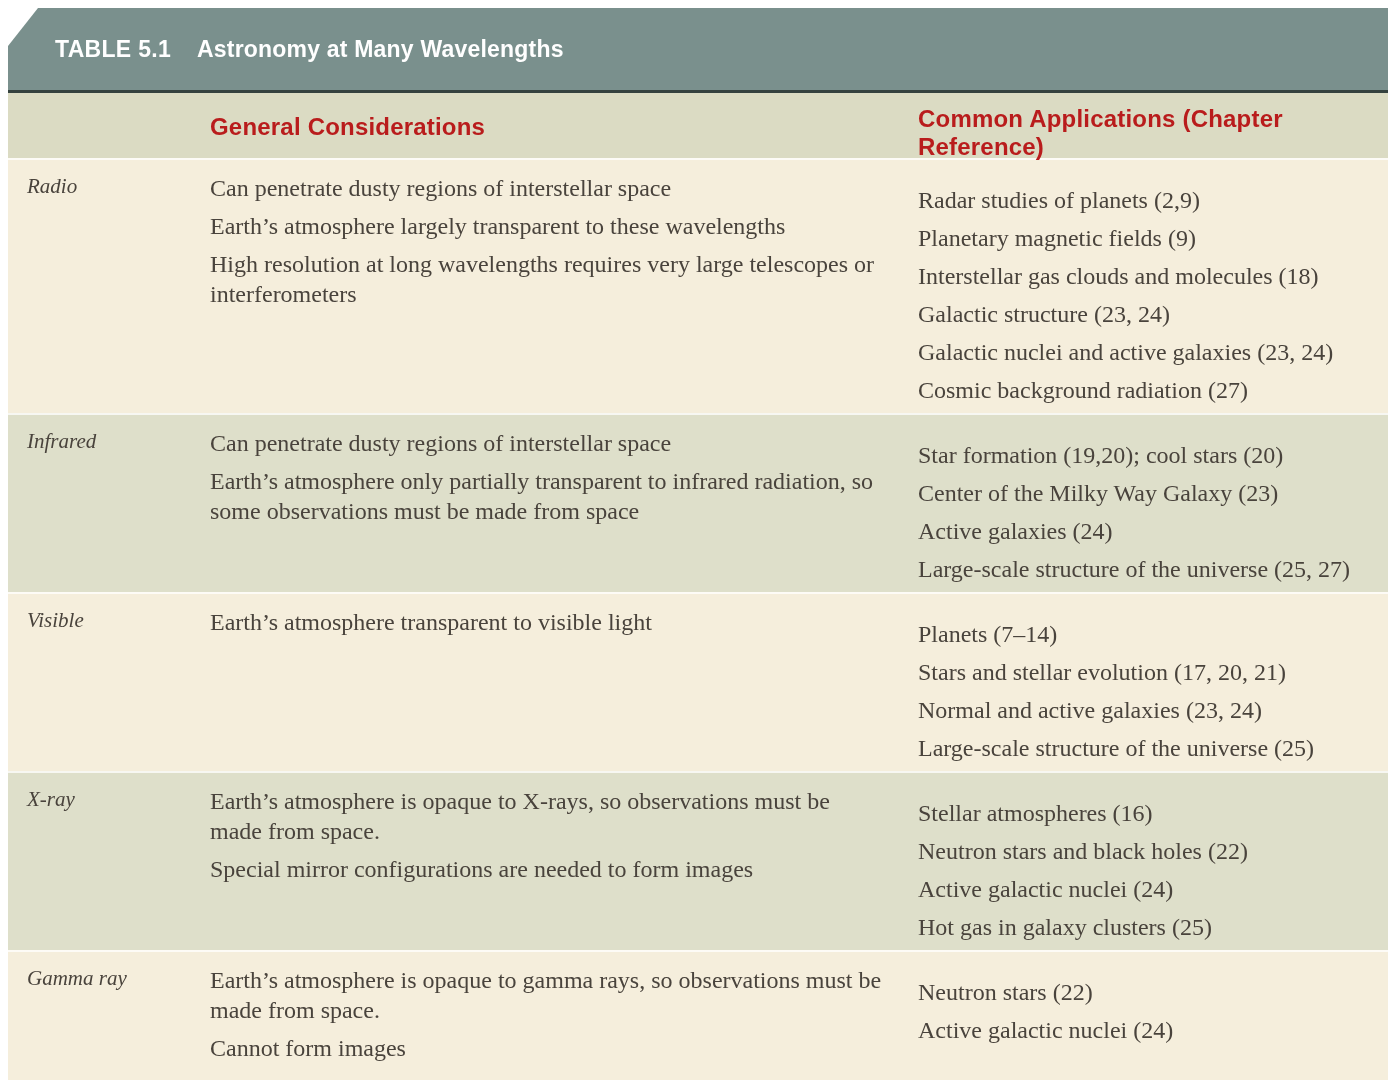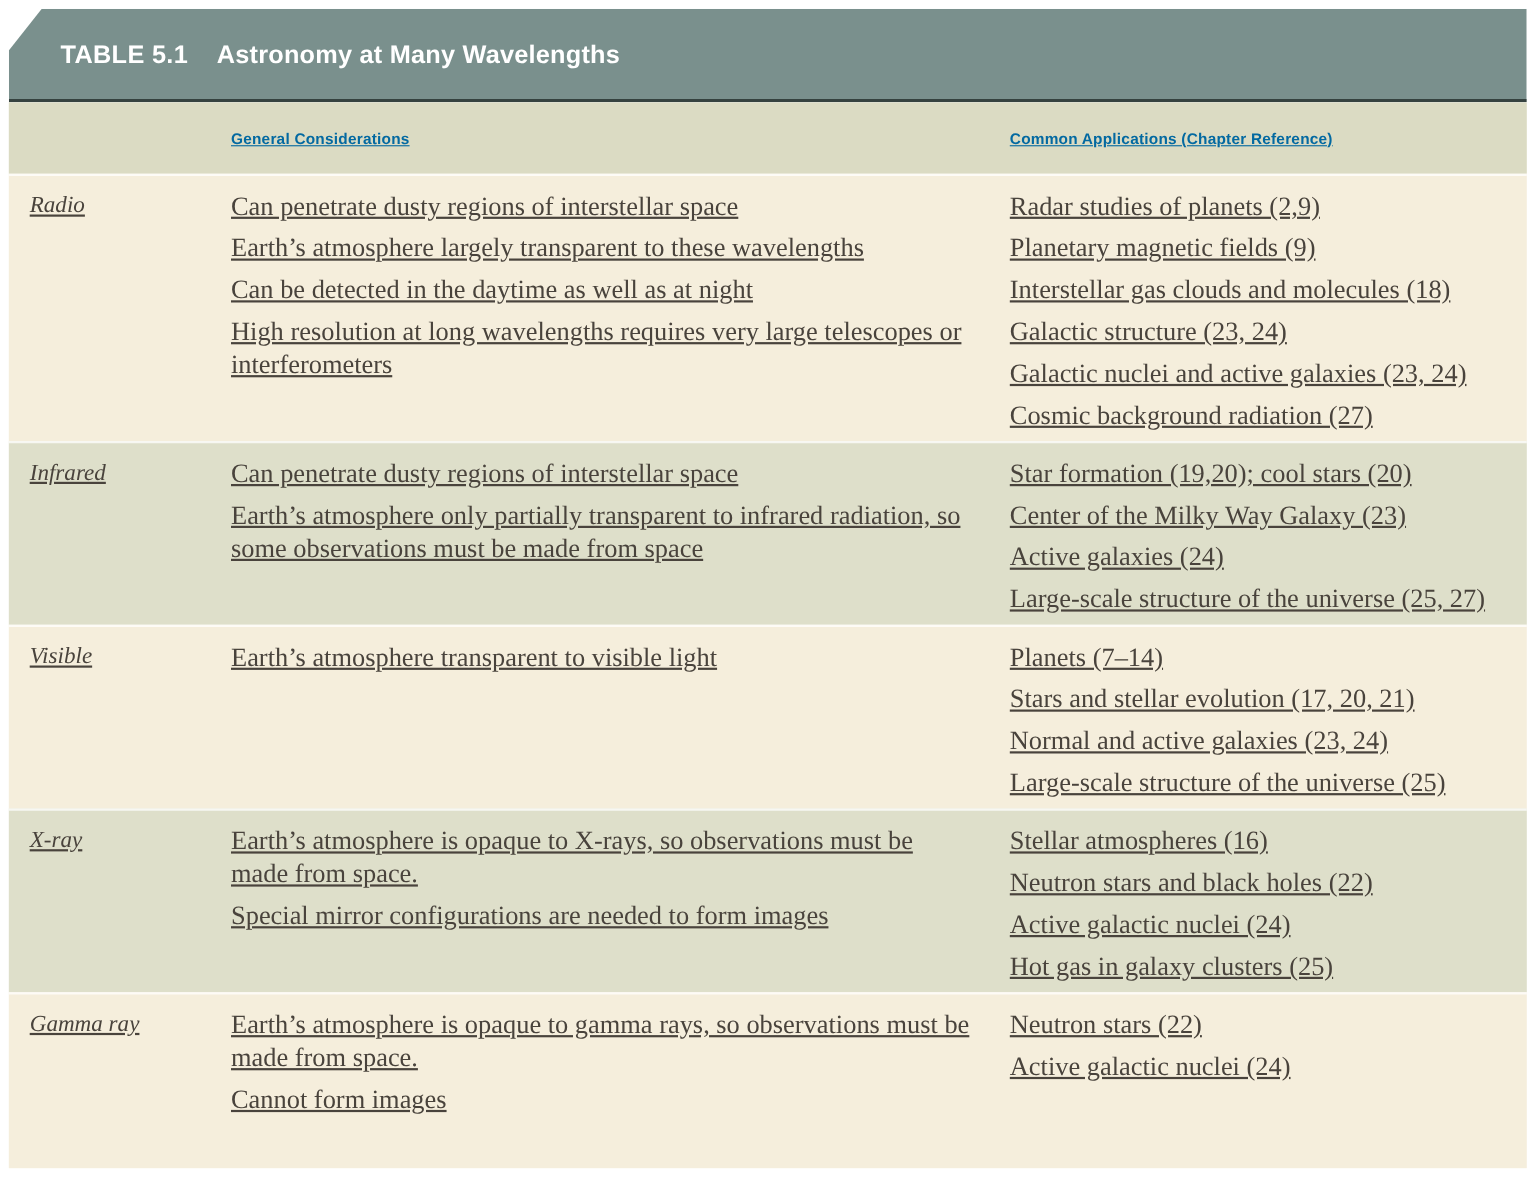--- a/index.html
+++ b/index.html
@@ -29,26 +29,26 @@
     grid-template-columns: 202px 700px 1fr;
   }
 
   
   .headrow {
     background: var(--c-header, #DBDBC3);
     height: 65px;
     align-items: center;
   }
   .colhead {
-    font-size: 14px; font-weight: bold; color: #0369a1; letter-spacing: .2px; text-decoration: underline;
+    font-size: 24px; font-weight: bold; color: #b91c1c; letter-spacing: .2px;
   }
-  .c3 { padding-left: 8px; }
+  .c3 { padding-left: 8px; margin-top: 12px; }
 
   
-  #rows .row { border-top: 2px solid rgba(255,255,255,0.75); text-decoration: underline; }
+  #rows .row { border-top: 2px solid rgba(255,255,255,0.75); }
   #rows .row:nth-child(odd)  { background: var(--c-cream, #F5EEDC); }
   #rows .row:nth-child(even) { background: var(--c-green, #DEDFCA); }
   #rows .row:nth-child(1) { min-height: 228px; }
   #rows .row:nth-child(2) { min-height: 160px; }
   #rows .row:nth-child(3) { min-height: 165px; }
   #rows .row:nth-child(4) { min-height: 82px;  }
   #rows .row:nth-child(5) { min-height: 160px; }
   #rows .row:nth-child(6) { min-height: 106px; }
 
   .row { font-family: "Liberation Serif", serif; color: #49433C; }
@@ -75,21 +75,20 @@
       <div class="c2 colhead">General Considerations</div>
       <div class="c3 colhead">Common Applications (Chapter Reference)</div>
     </div>
 
     <div id="rows">
   <div class="row">
     <div class="c1 band">Radio</div>
     <div class="c2 cell general">
             <p>Can penetrate dusty regions of interstellar space</p>
             <p>Earth’s atmosphere largely transparent to these wavelengths</p>
-            <p>Can be detected in the daytime as well as at night</p>
             <p>High resolution at long wavelengths requires very large telescopes or interferometers</p>
           </div>
     <div class="c3 cell apps">
             <p>Radar studies of planets (2,9)</p>
             <p>Planetary magnetic fields (9)</p>
             <p>Interstellar gas clouds and molecules (18)</p>
             <p>Galactic structure (23, 24)</p>
             <p>Galactic nuclei and active galaxies (23, 24)</p>
             <p>Cosmic background radiation (27)</p>
           </div>

